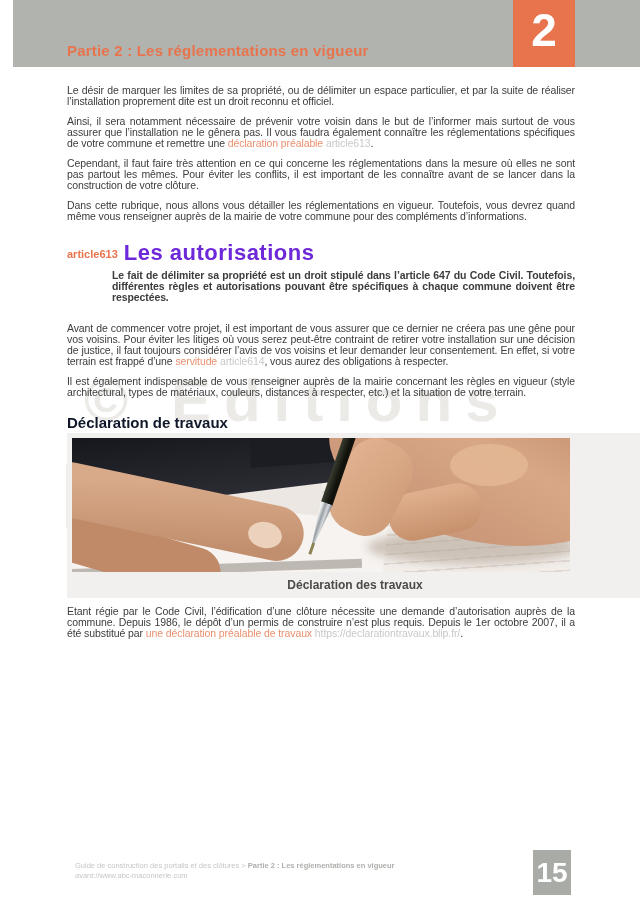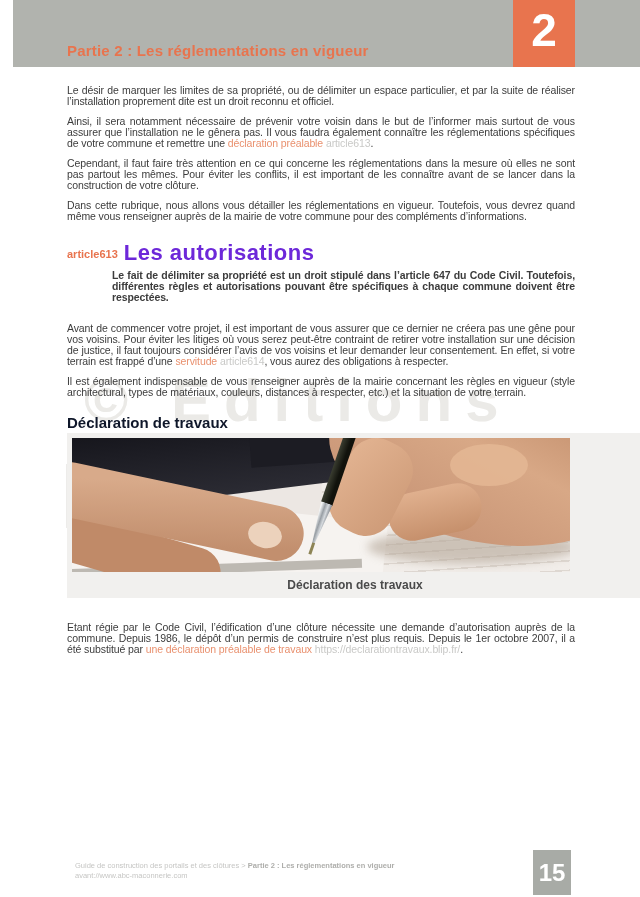--- a/index.html
+++ b/index.html
@@ -66,28 +66,28 @@
   .pen-body{top:0;left:2px;width:12px;height:96px;background:linear-gradient(90deg,#3a3d30,#11120c 70%);}
   .pen-chrome{top:95px;left:2px;width:12px;height:44px;
     background:linear-gradient(90deg,#f2f4f5 12%,#989ea4 42%,#d6dade 68%,#787e85);
     clip-path:polygon(0 0,100% 0,62% 100%,44% 100%);}
   .pen-tip{top:137px;left:7px;width:3px;height:12px;background:#8d8455;}
   .finger-left2{top:92px;left:-24px;width:175px;height:50px;transform:rotate(16deg);border-radius:25px;background:#c08a68;}
   .finger-left{top:46px;left:-32px;width:266px;height:55px;transform:rotate(12deg);border-radius:28px;
     background:linear-gradient(170deg,#d8aa8a 20%,#c28f6e 85%);}
   .nail-left{top:84px;left:176px;width:34px;height:26px;transform:rotate(12deg);border-radius:50%;background:#ecd2bc;}
   .figure-caption{height:26px;line-height:26px;text-align:center;font-size:12px;font-weight:bold;color:#4a4a4a;}
-  p.after-figure{margin-top:24px;}
+  p.after-figure{margin-top:8px;}
   
   .footer{position:absolute;left:75px;top:861px;z-index:1;font-size:7.5px;line-height:9.5px;color:#c6c6c4;}
   .footer b{color:#aeaeab;}
   .page-box{
     position:absolute;left:533px;top:850px;width:38px;height:45px;background:#a8aba6;z-index:2;
     display:flex;align-items:center;justify-content:center;
-    color:#ffffff;font-size:24px;font-weight:bold;
+    color:#ffffff;font-size:28px;font-weight:bold;
   }
 </style>
 </head>
 <body>
 
 <div class="watermark wm-line1">© Editions</div>
 <div class="watermark wm-line2">BLP</div>
 
 <div class="header-bar">
   <div class="header-title">Partie 2 : Les réglementations en vigueur</div>

